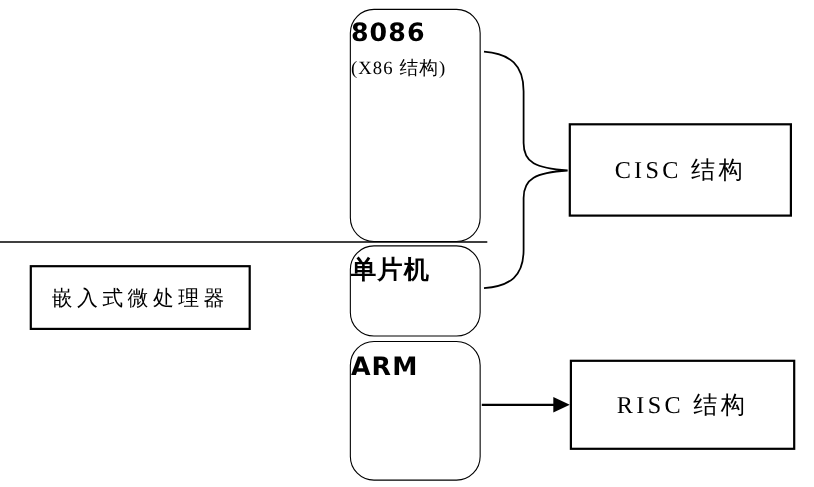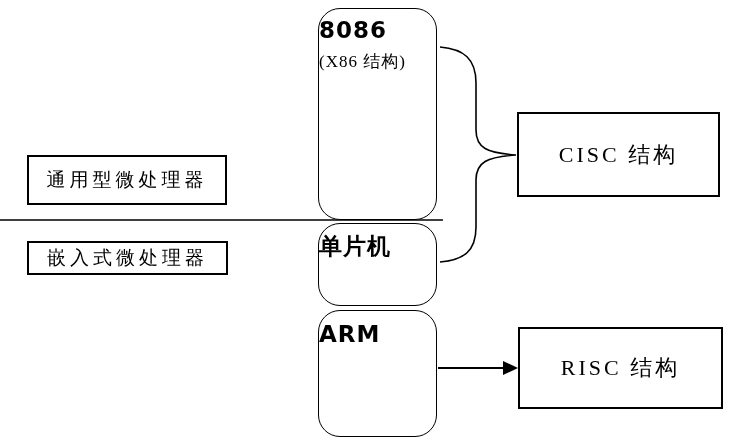--- a/index.html
+++ b/index.html
@@ -29,21 +29,21 @@
     display: flex;
     align-items: center;
     justify-content: center;
     box-sizing: border-box;
     font-family: "Liberation Serif", "DejaVu Serif", serif;
     font-size: 19px;
     letter-spacing: 4px;
     white-space: nowrap;
   }
   .label-general  { left: 27px;  top: 155px; width: 200px; height: 50px; }
-  .label-embedded { left: 27px;  top: 241px; width: 201px; height: 34px; }
+  .label-embedded { left: 27px;  top: 241px; width: 201px; height: 59px; }
 
   
   .node {
     position: absolute;
     left: 318px;
     width: 119px;
     border: 1.6px solid #000;
     border-radius: 22px;
     box-sizing: border-box;
     background: #ffffff;
@@ -101,23 +101,20 @@
              L 476,130
              C 476,148 487,153 516,155
              C 487,157 476,162 476,180
              L 476,227
              C 476,251 464,260 440,262" fill="none" stroke="#000" stroke-width="1.6"></path>
 
     <line x1="438" y1="368" x2="504" y2="368" stroke="#000" stroke-width="2"></line>
     <polygon points="503,361 518,368 503,375" fill="#000"></polygon>
   </svg>
 
-  <div class="label-box label-general">
-    <span>通用型微处理器</span>
-  </div>
   <div class="label-box label-embedded">
     <span>嵌入式微处理器</span>
   </div>
 
   <div class="node node-x86">
     <div class="node-title">8086</div>
     <div class="node-subtitle">(X86 结构)</div>
   </div>
   <div class="node node-arm">
     <div class="node-title">ARM</div>

